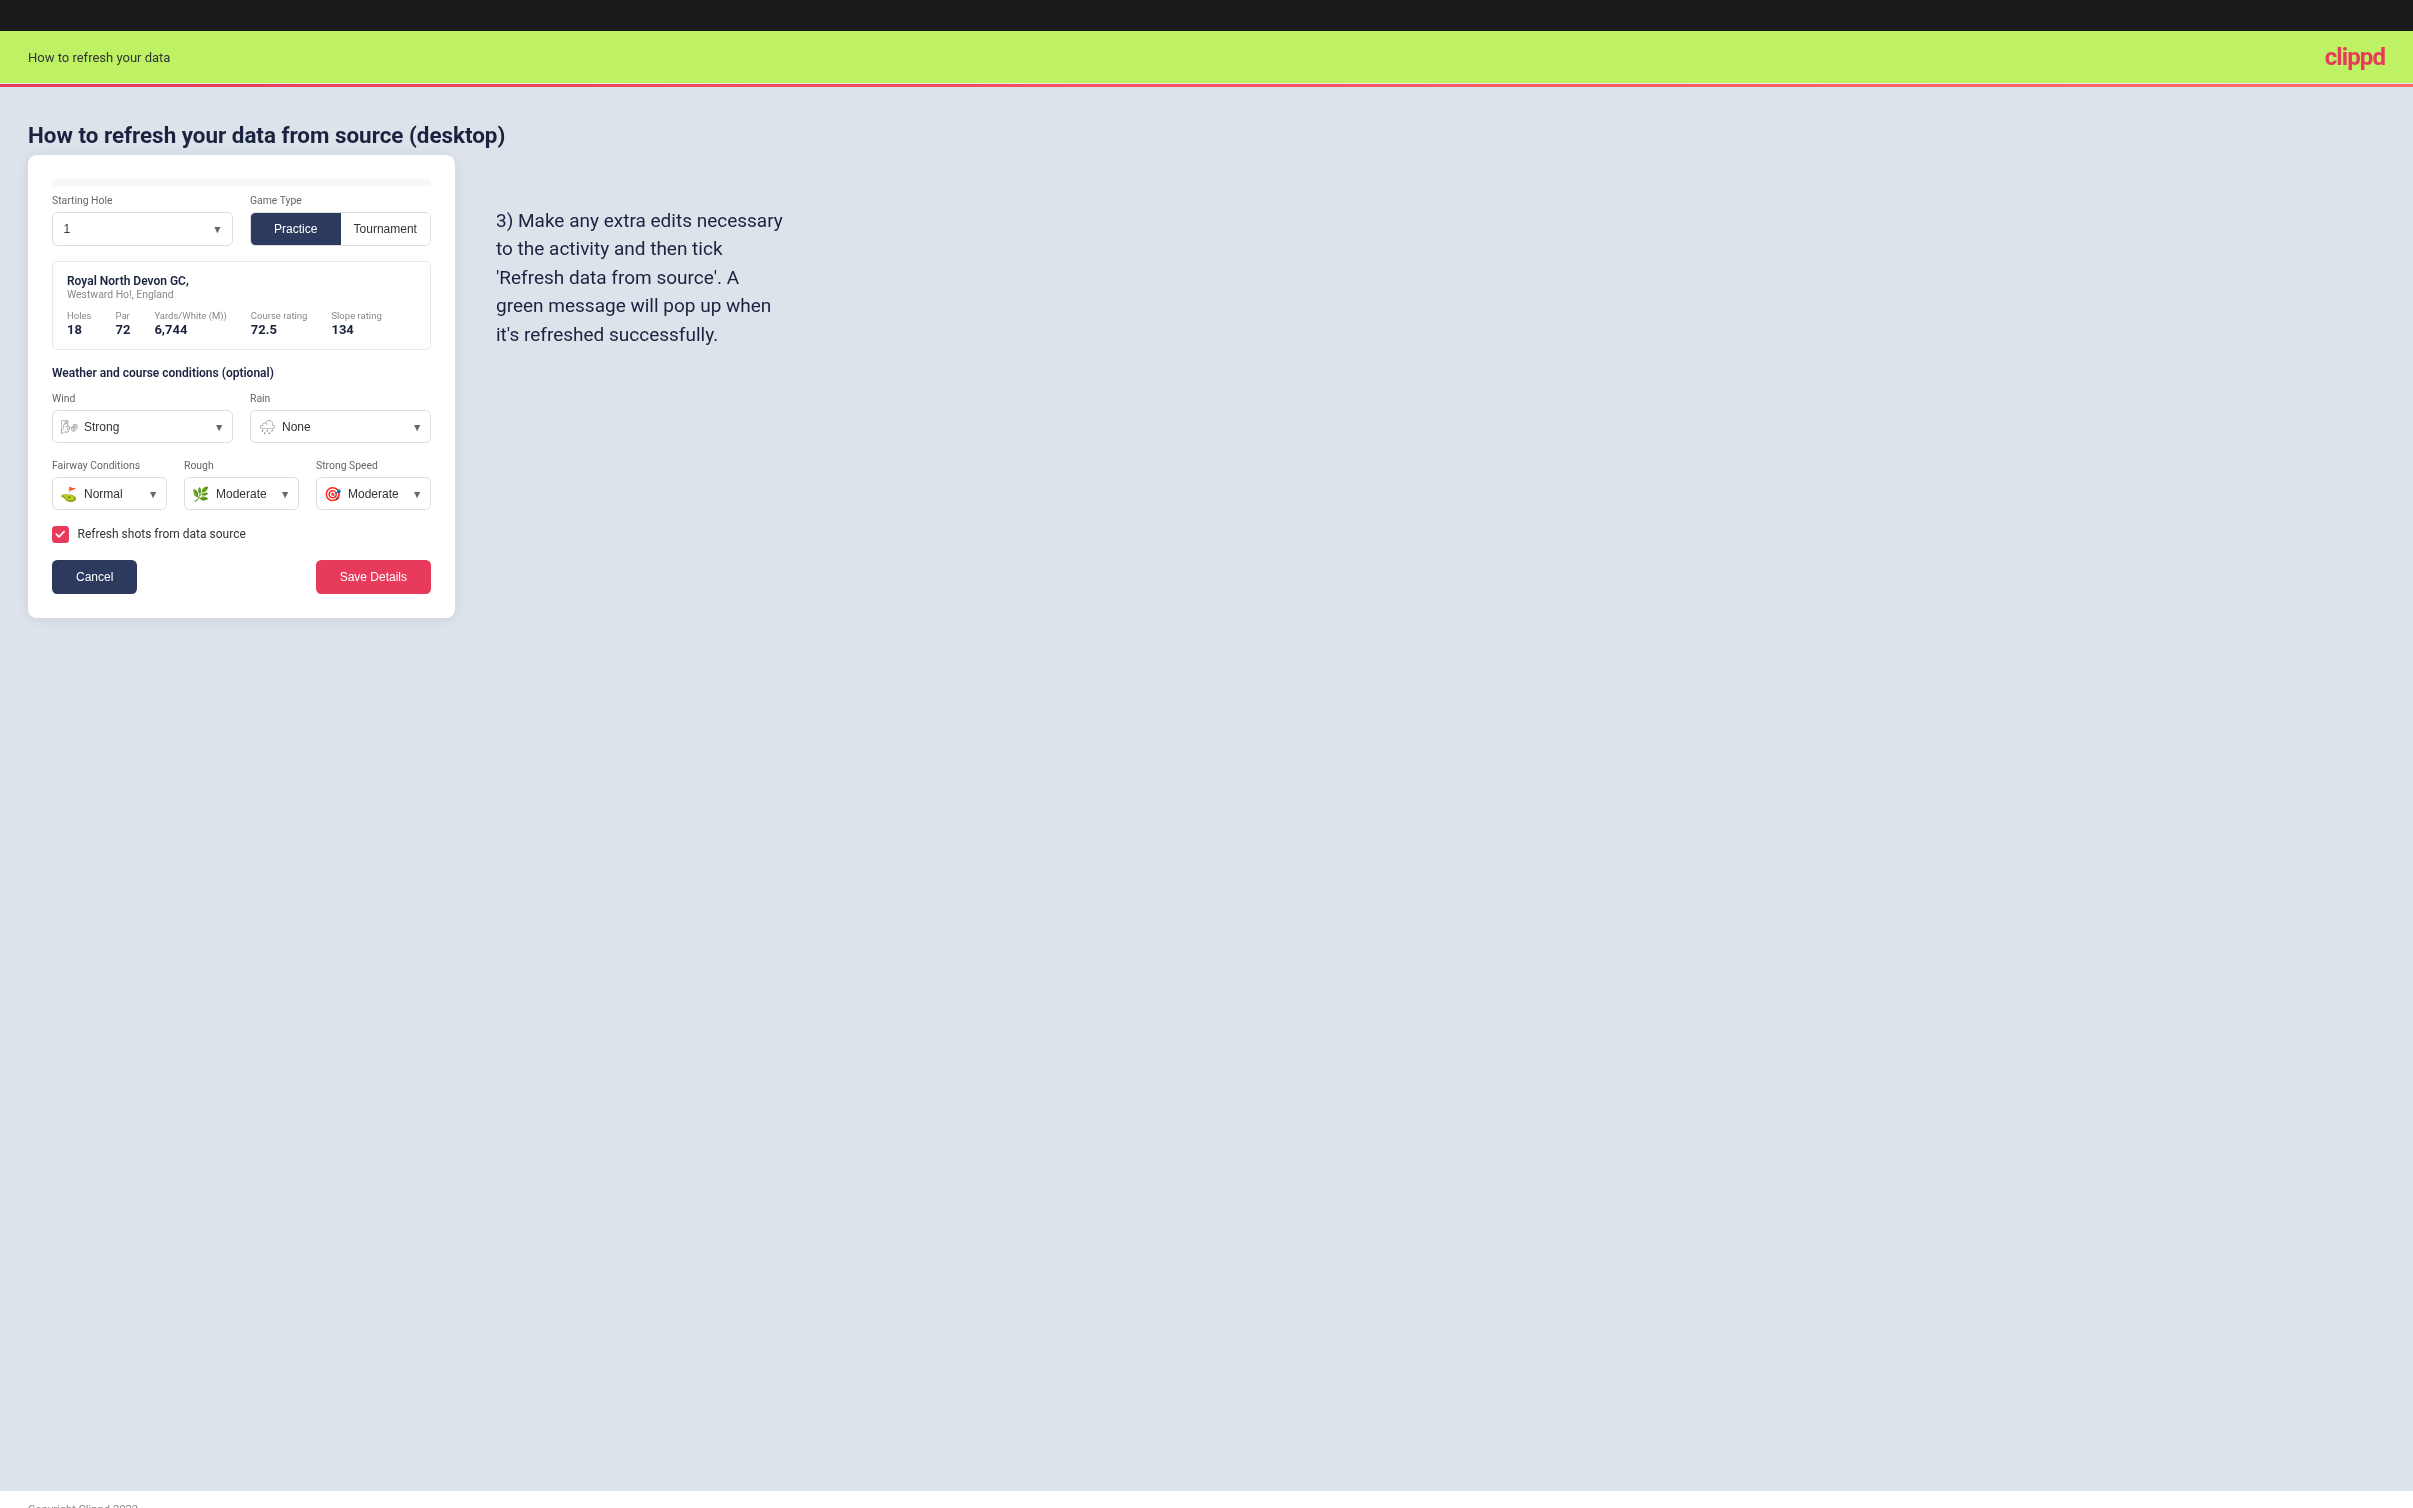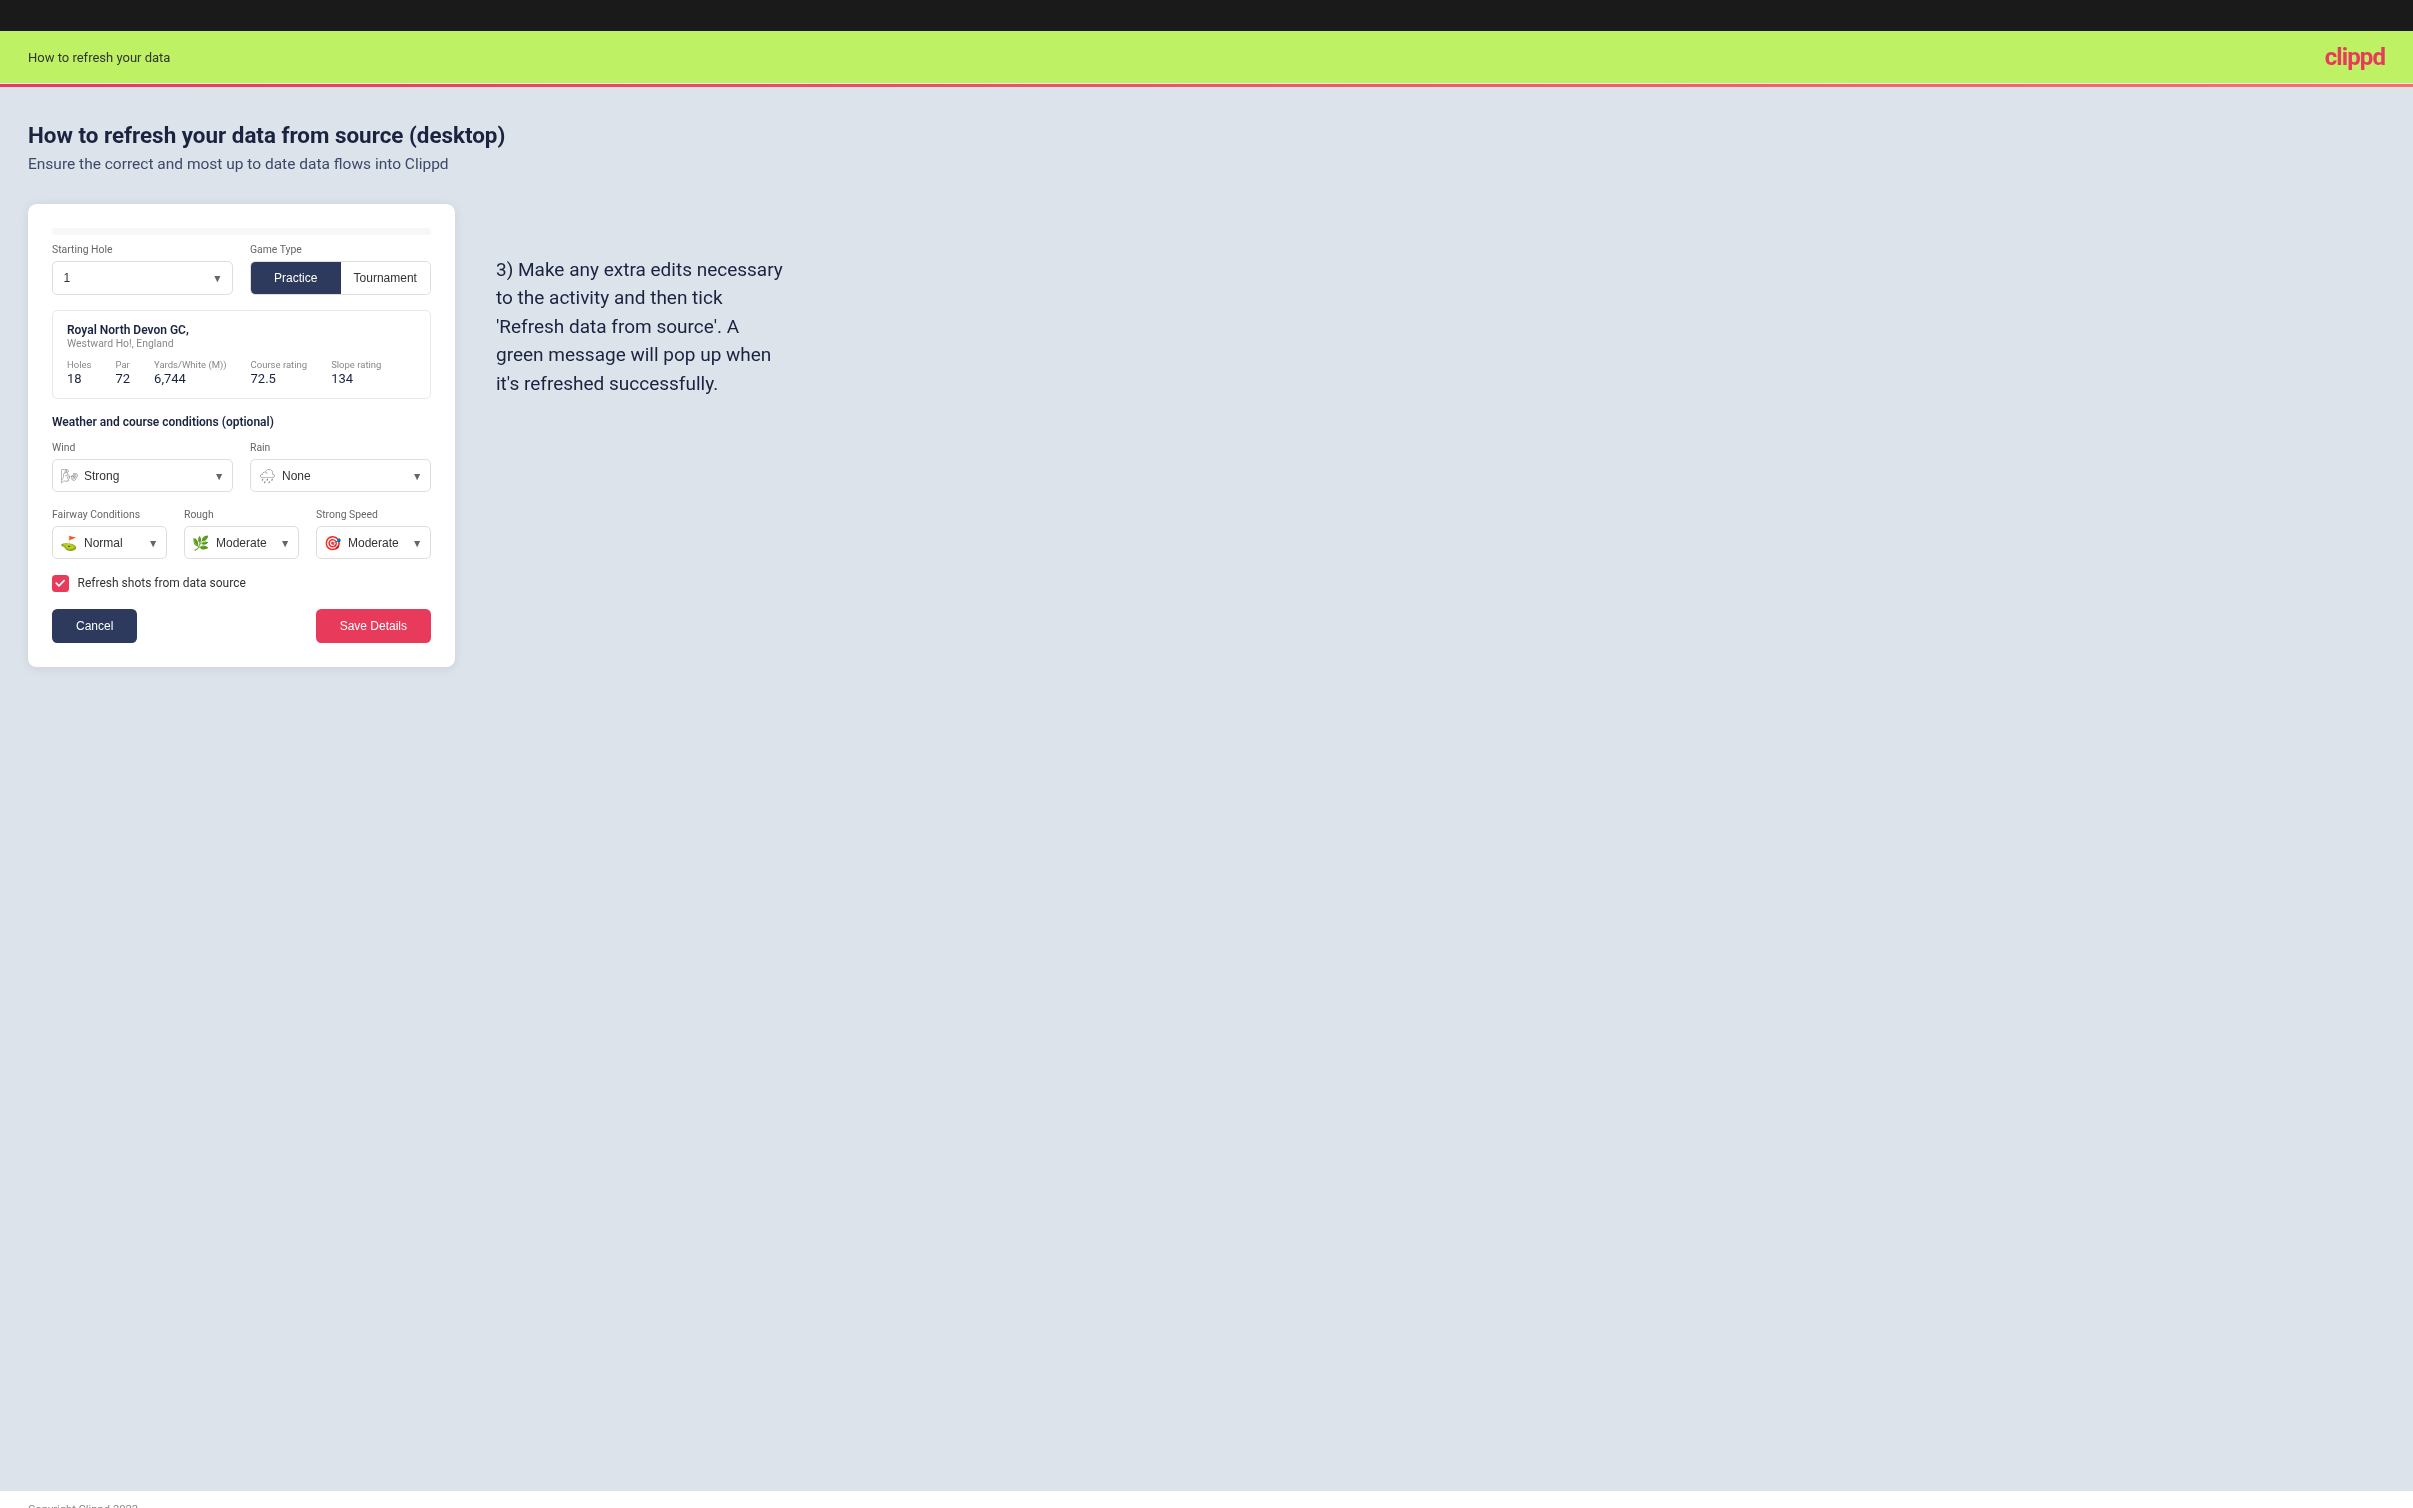--- a/index.html
+++ b/index.html
@@ -145,21 +145,21 @@
       display: flex;
       flex-direction: column;
     }
     .course-stat-label {
       font-size: 9.5px;
       color: #888;
       margin-bottom: 1.7px;
     }
     .course-stat-value {
       font-size: 13px;
-      font-weight: 400;
+      font-weight: 700;
       color: #1a2340;
     }
     .section-label {
       font-size: 12px;
       font-weight: 600;
       color: #1a2340;
       margin-bottom: 12px;
     }
     .select-with-icon {
       position: relative;
@@ -264,21 +264,20 @@
 
 <div class="header">
   <span class="header-title">How to refresh your data</span>
   <span class="logo">clippd</span>
 </div>
 
 <div class="divider-line"></div>
 
 <div class="main-content">
   <h1 class="page-title">How to refresh your data from source (desktop)</h1>
-  <p class="page-subtitle">Ensure the correct and most up to date data flows into Clippd</p>
 
   <div class="content-row">
     <div class="form-card">
       <div class="form-card-top-stub"></div>
 
       <div class="form-row">
         <div class="form-group">
           <label class="form-label">Starting Hole</label>
           <div class="select-wrap">
             <select>

